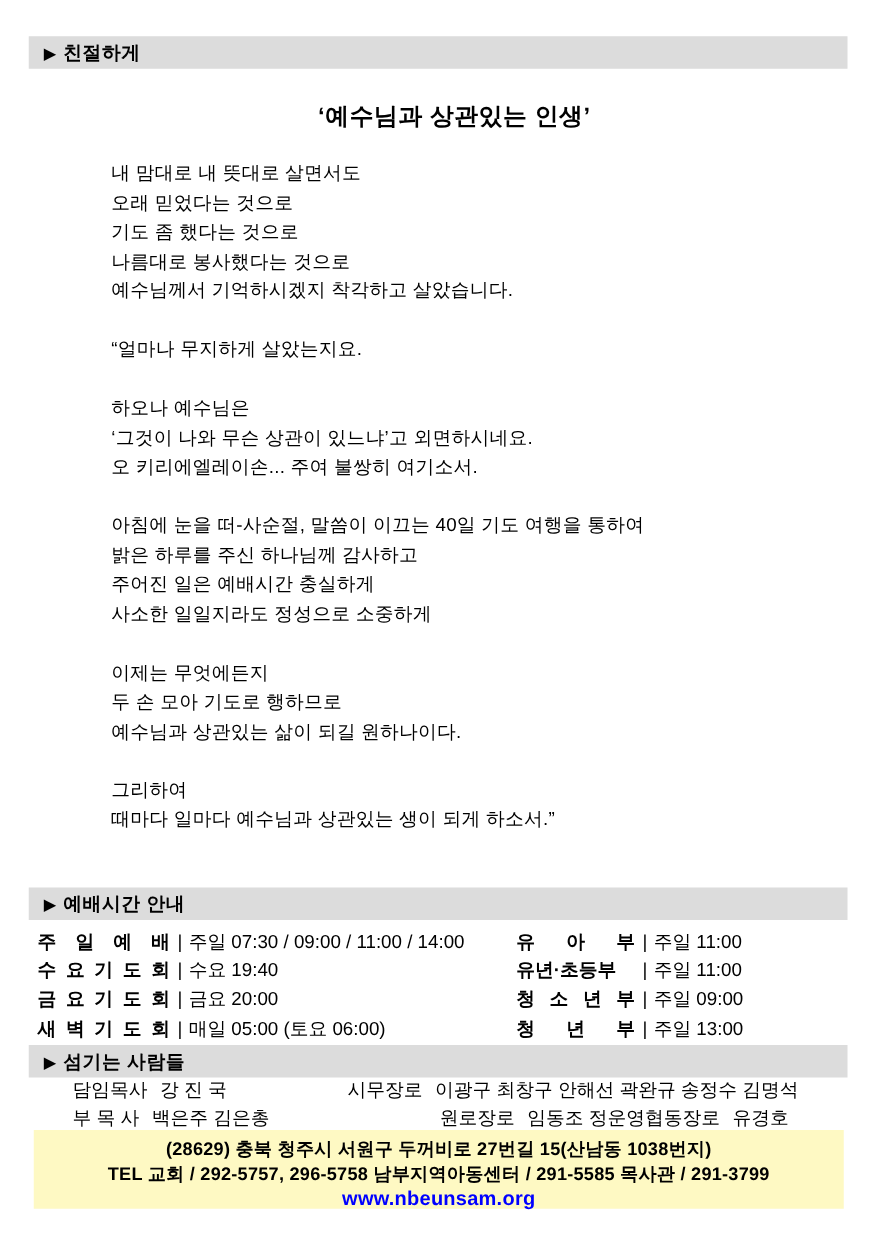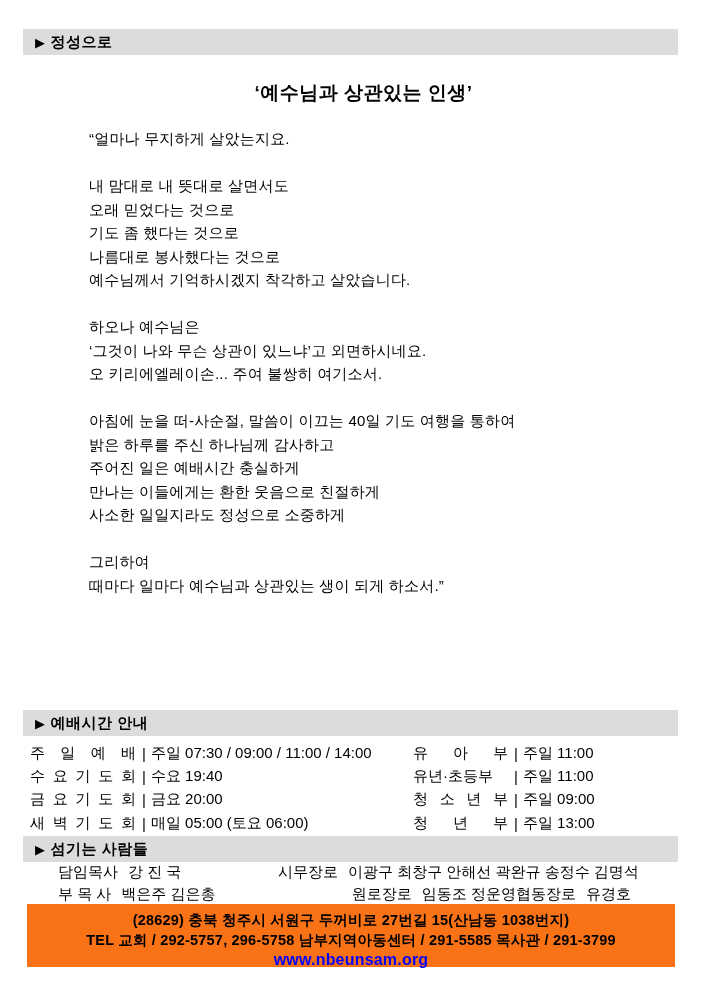--- a/index.html
+++ b/index.html
@@ -25,72 +25,76 @@
   }
   .stanza{margin:0 0 23.5px 0;}
   .stanza:last-child{margin-bottom:0;}
   
   #bar-worship{top:710px;}
   #worship-table{position:absolute;top:742px;left:30px;right:20px;font-size:15px;}
   .sched-col{position:absolute;top:0;}
   .sched-col.left{left:0;width:380px;}
   .sched-col.right{left:383px;right:0;width:280px;}
   .sched-row{height:23.2px;display:flex;align-items:center;white-space:nowrap;}
-  .sched-label{display:inline-block;text-align:justify;text-align-last:justify;}
+  .sched-label{display:inline-block;text-align:justify;text-align-last:justify;font-weight:bold;}
   .sched-col.left .sched-label{width:106px;}
   .sched-col.right .sched-label{width:95px;}
   .sched-sep{margin:0 5px 0 6px;}
   
   #bar-people{top:836px;}
   #people{position:absolute;top:861px;left:35px;right:20px;font-size:15px;margin-left:23px;}
   .people-row{height:22px;display:flex;align-items:center;white-space:nowrap;}
   .people-left{width:220px;display:inline-flex;}
   .people-role{margin-right:10px;}
   .people-mid{width:238px;display:inline-flex;justify-content:flex-end;}
   .people-end{display:inline-flex;}
   
   #footer{
-    position:absolute;top:904px;left:27px;right:26px;height:63px;background:#f97316;
+    position:absolute;top:904px;left:27px;right:26px;height:63px;background:#fef9c3;
     text-align:center;font-weight:bold;font-size:14.5px;line-height:20px;
     box-sizing:border-box;padding-top:6px;letter-spacing:0.2px;
   }
   #footer-website{color:#0000ff;text-decoration:none;font-size:16px;cursor:pointer;}
 </style>
 </head>
 <body>
 
 <div class="section-bar" id="bar-eunsaem">
   <span class="marker">▶</span>
-  <span>정성으로</span>
+  <span>친절하게</span>
 </div>
 
 <div id="sermon-title">‘예수님과 상관있는 인생’</div>
 
 <div id="poem">
   <div class="stanza">
-    <div>“얼마나 무지하게 살았는지요.</div>
-  </div>
-  <div class="stanza">
     <div>내 맘대로 내 뜻대로 살면서도</div>
     <div>오래 믿었다는 것으로</div>
     <div>기도 좀 했다는 것으로</div>
     <div>나름대로 봉사했다는 것으로</div>
     <div>예수님께서 기억하시겠지 착각하고 살았습니다.</div>
+  </div>
+  <div class="stanza">
+    <div>“얼마나 무지하게 살았는지요.</div>
   </div>
   <div class="stanza">
     <div>하오나 예수님은</div>
     <div>‘그것이 나와 무슨 상관이 있느냐’고 외면하시네요.</div>
     <div>오 키리에엘레이손... 주여 불쌍히 여기소서.</div>
   </div>
   <div class="stanza">
     <div>아침에 눈을 떠-사순절, 말씀이 이끄는 40일 기도 여행을 통하여</div>
     <div>밝은 하루를 주신 하나님께 감사하고</div>
     <div>주어진 일은 예배시간 충실하게</div>
-    <div>만나는 이들에게는 환한 웃음으로 친절하게</div>
     <div>사소한 일일지라도 정성으로 소중하게</div>
+  </div>
+  <div class="stanza">
+    <div>이제는 무엇에든지</div>
+    <div>두 손 모아 기도로 행하므로</div>
+    <div>예수님과 상관있는 삶이 되길 원하나이다.</div>
   </div>
   <div class="stanza">
     <div>그리하여</div>
     <div>때마다 일마다 예수님과 상관있는 생이 되게 하소서.”</div>
   </div>
 </div>
 
 <div class="section-bar" id="bar-worship">
   <span class="marker">▶</span>
   <span>예배시간 안내</span>

